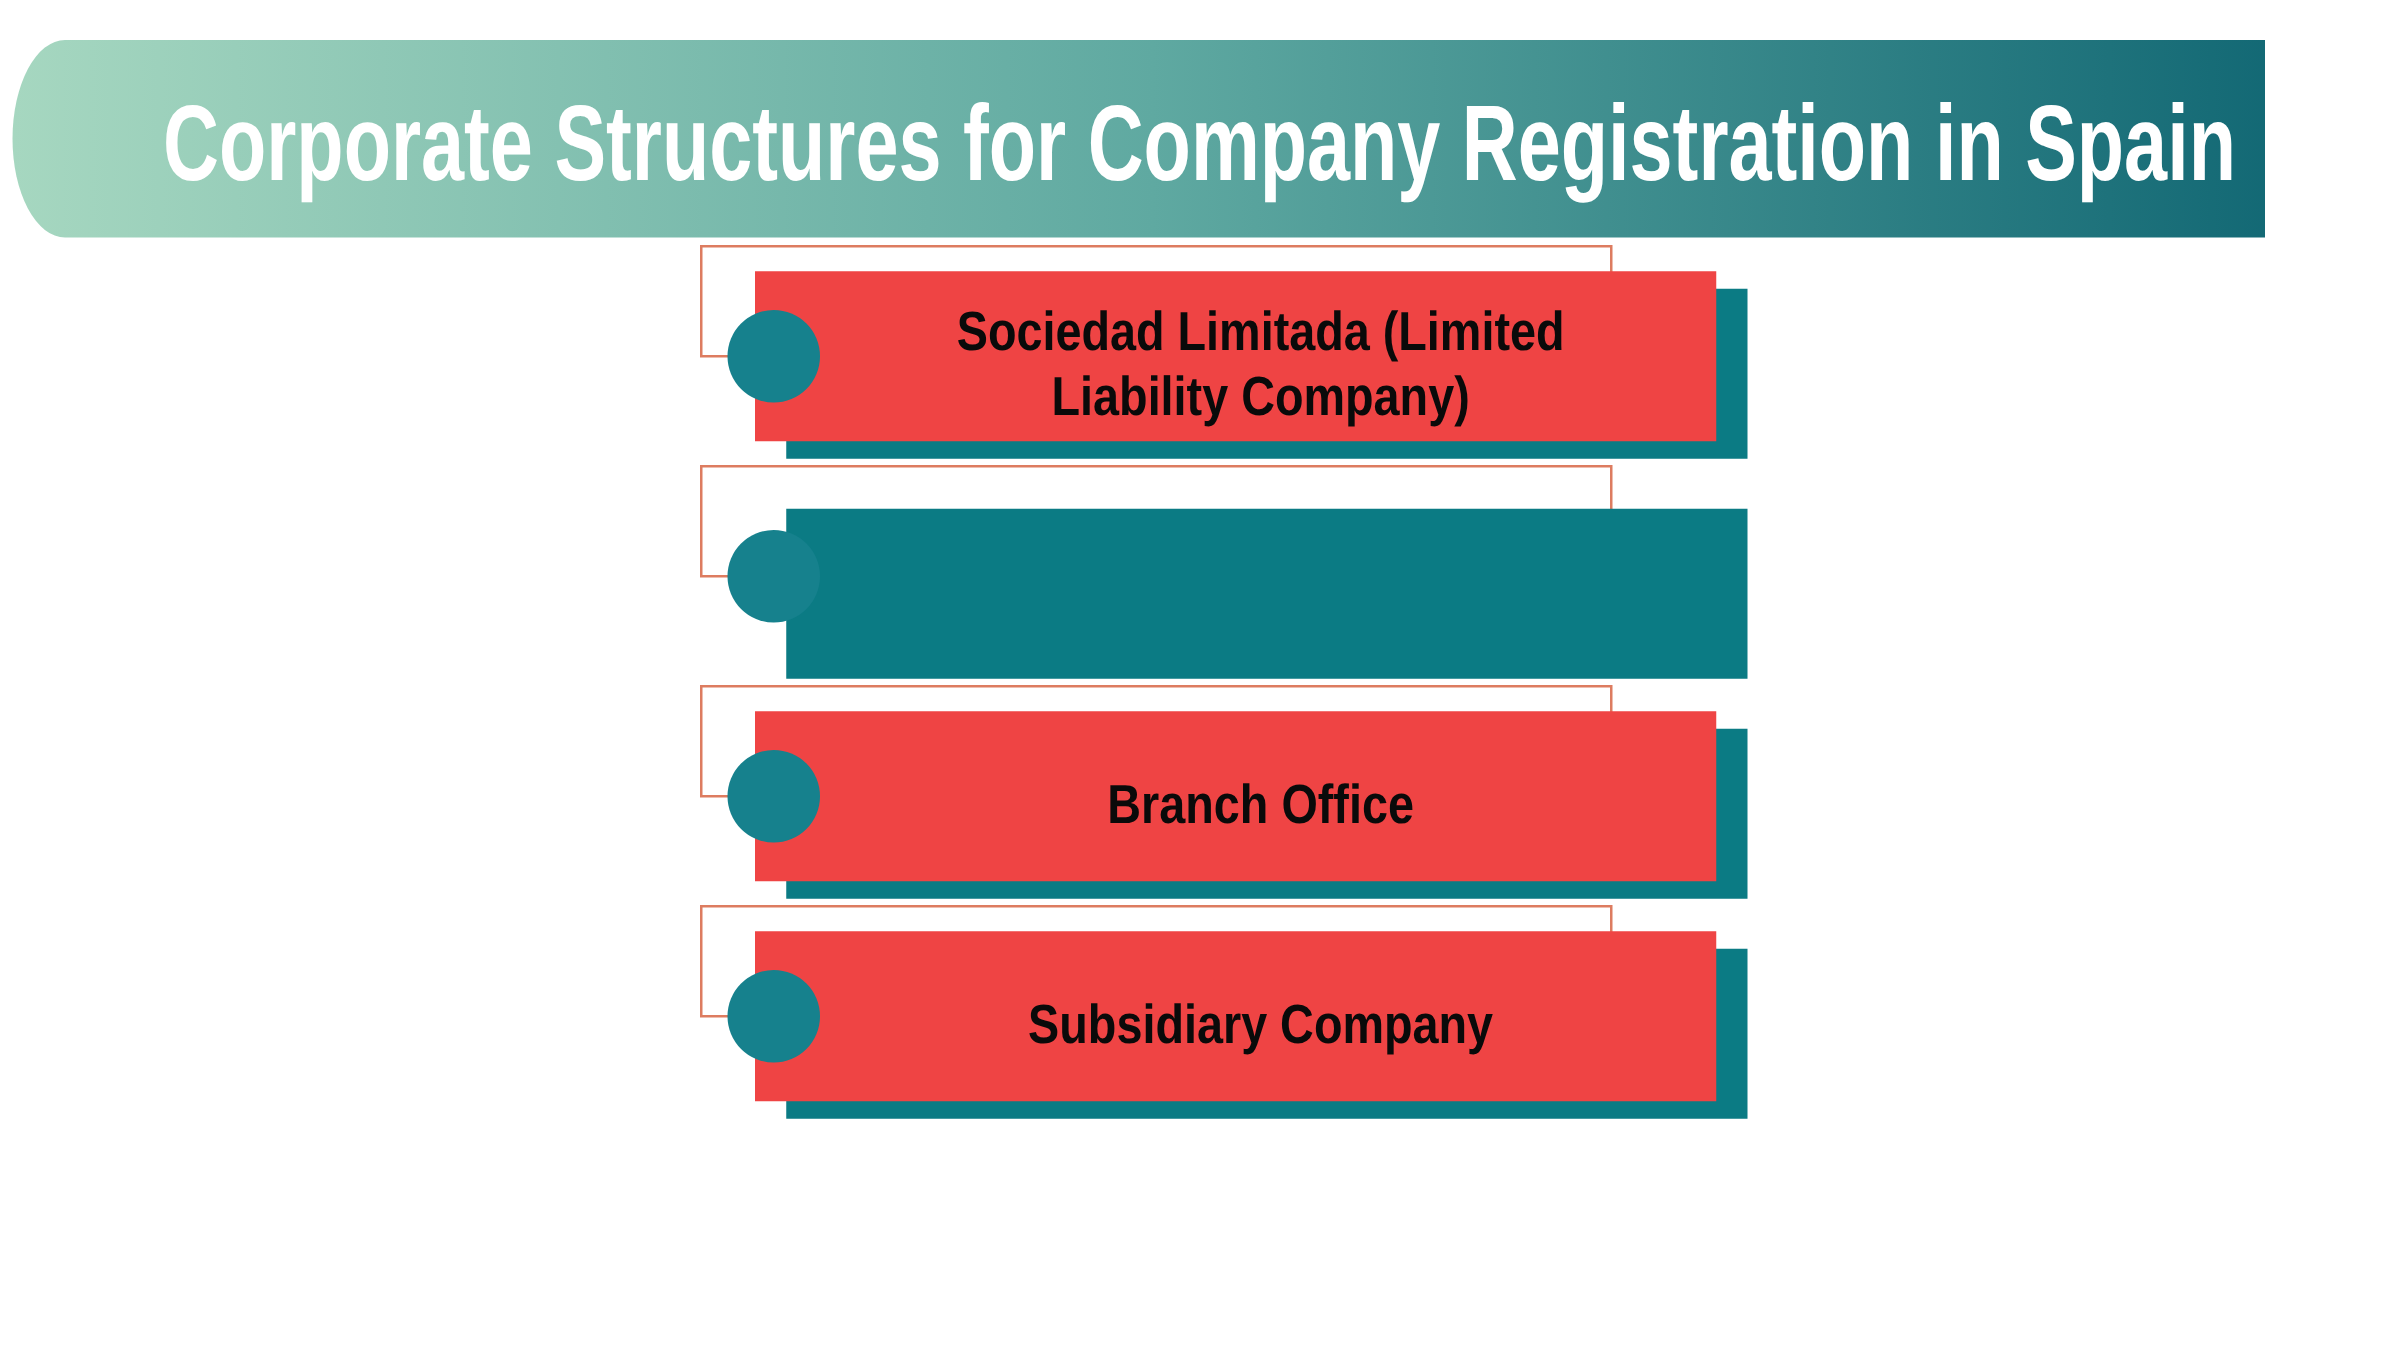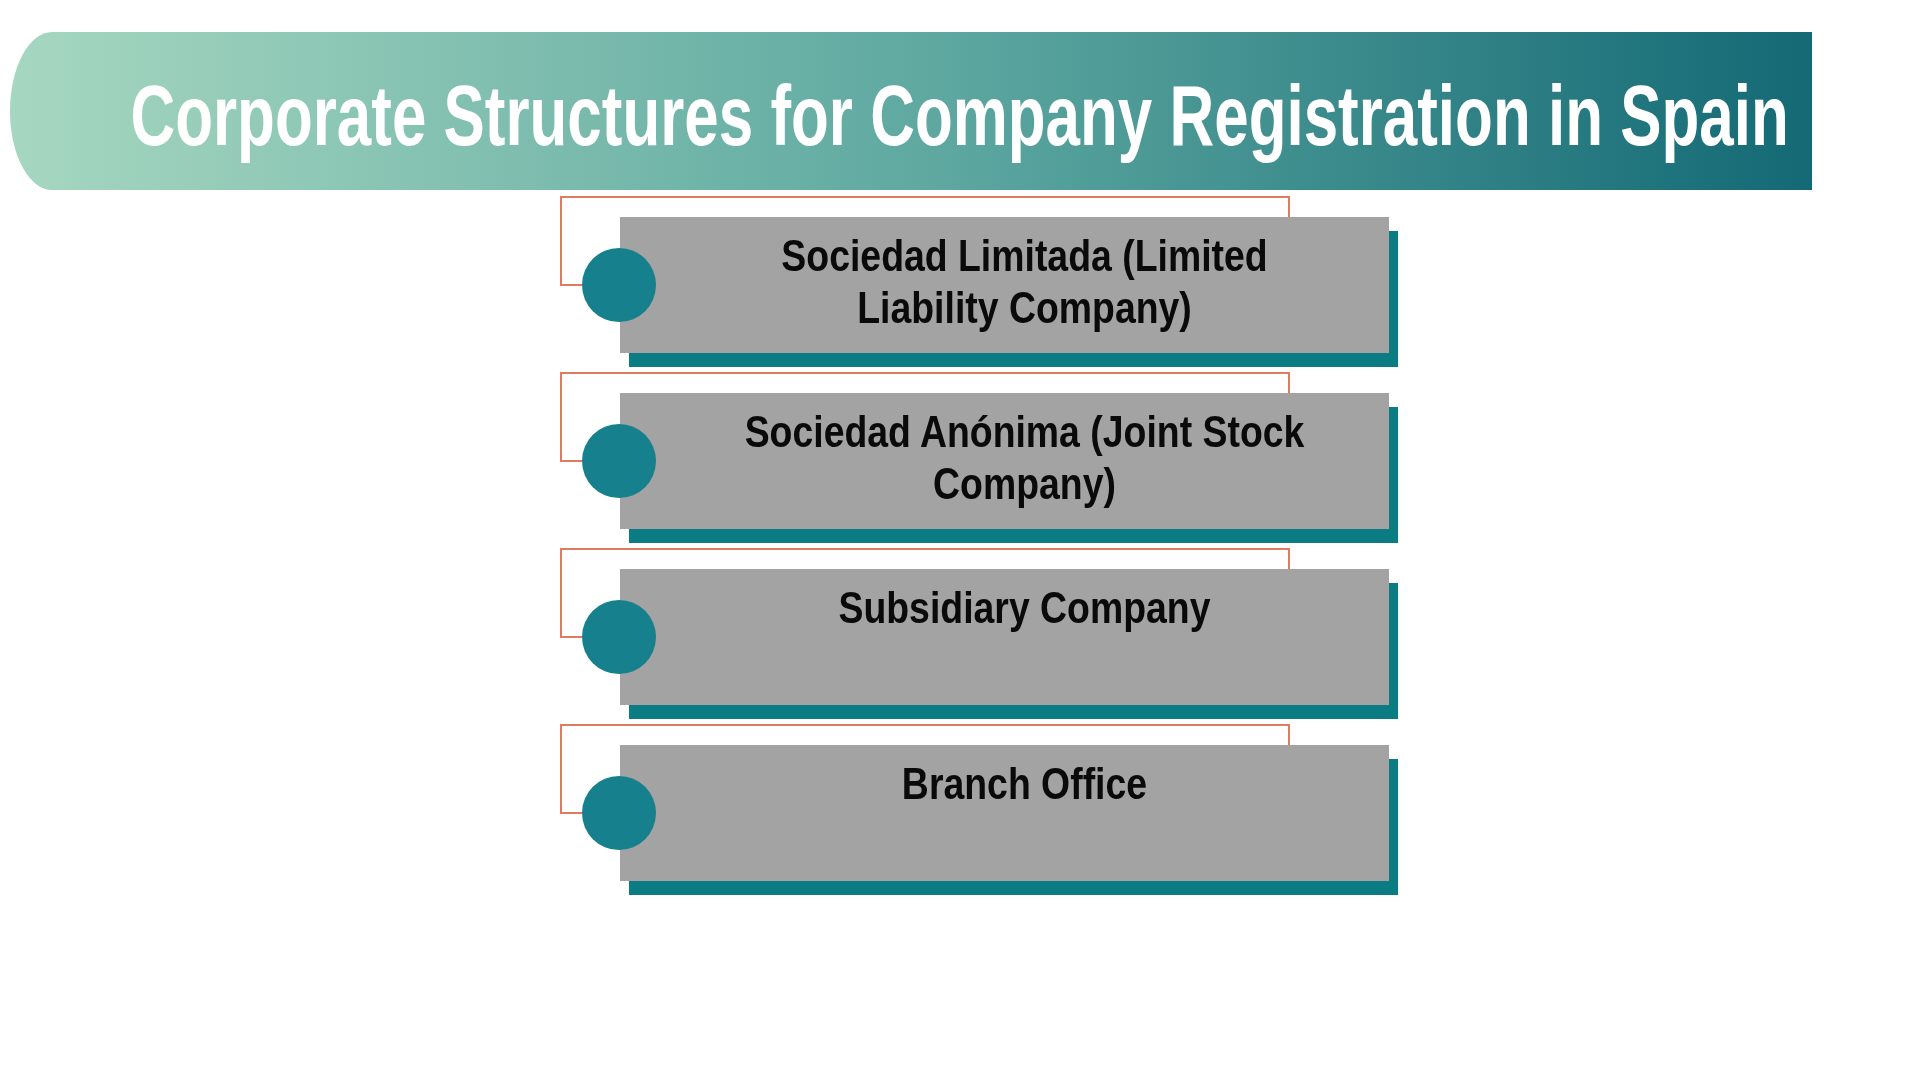--- a/index.html
+++ b/index.html
@@ -24,23 +24,23 @@
   .item{position:relative;height:176px;}
   .frame{
     position:absolute;left:560px;top:0;width:730px;height:90px;
     border:2px solid #DD7C60;box-sizing:border-box;z-index:0;background:transparent;
   }
   .shadow{
     position:absolute;left:629px;top:35px;width:769px;height:136px;
     background:#0B7B84;z-index:1;
   }
   .box{
-    position:absolute;left:620px;top:21px;width:769px;height:136px;
-    background:#a3a3a3;z-index:2;
-    display:flex;justify-content:center;
+    position:absolute;left:604px;top:21px;width:769px;height:136px;
+    background:#ef4444;z-index:2;
+    display:flex;align-items:center;justify-content:center;
     box-sizing:border-box;padding-left:40px;padding-top:13px;
   }
   .label{
     display:block;width:780px;
     font-weight:700;font-size:44px;line-height:1.18;color:#0A0A0A;
     text-align:center;transform:scaleX(0.85);transform-origin:center;
   }
   .circle{
     position:absolute;left:582px;top:52px;width:74px;height:74px;
     border-radius:50%;background:#16818D;z-index:3;
@@ -61,39 +61,36 @@
       <div class="shadow"></div>
       <div class="box">
         <span class="label">Sociedad Limitada (Limited Liability Company)</span>
       </div>
       <div class="circle"></div>
     </div>
 
     <div class="item">
       <div class="frame"></div>
       <div class="shadow"></div>
+      <div class="circle"></div>
+    </div>
+
+
+    <div class="item">
+      <div class="frame"></div>
+      <div class="shadow"></div>
       <div class="box">
-        <span class="label">Sociedad Anónima (Joint Stock Company)</span>
+        <span class="label">Branch Office</span>
       </div>
       <div class="circle"></div>
     </div>
-
 
     <div class="item">
       <div class="frame"></div>
       <div class="shadow"></div>
       <div class="box">
         <span class="label">Subsidiary Company</span>
       </div>
       <div class="circle"></div>
     </div>
-
-    <div class="item">
-      <div class="frame"></div>
-      <div class="shadow"></div>
-      <div class="box">
-        <span class="label">Branch Office</span>
-      </div>
-      <div class="circle"></div>
-    </div>
   </div>
 
 </div>
 
 </body></html>

